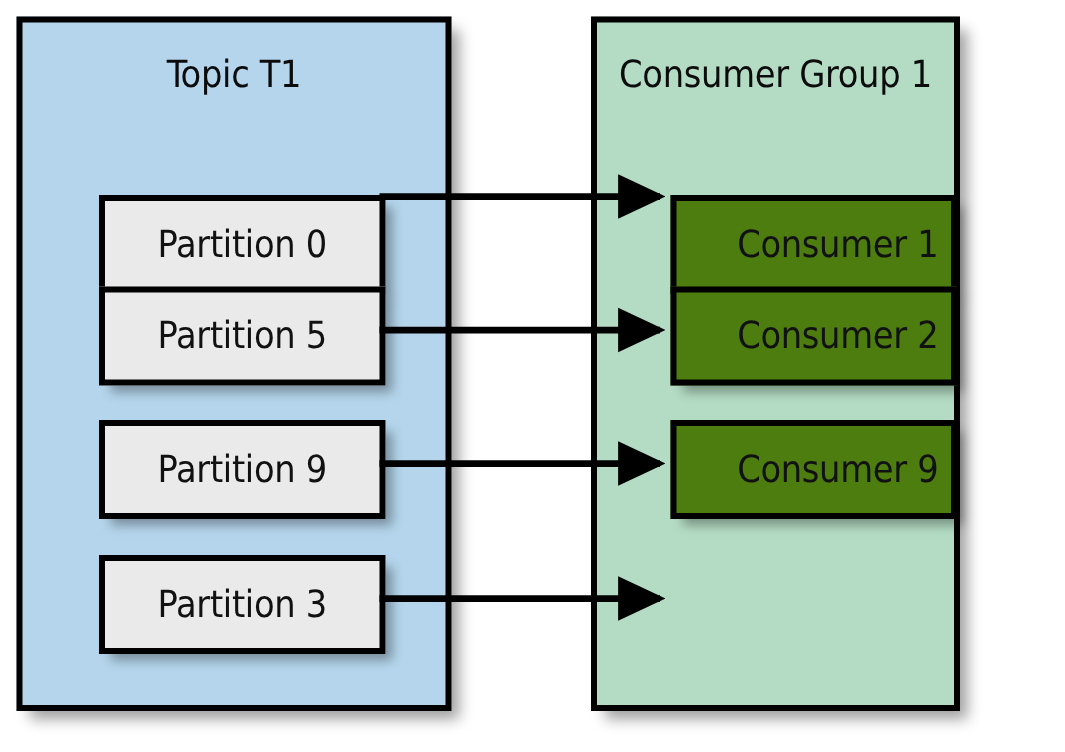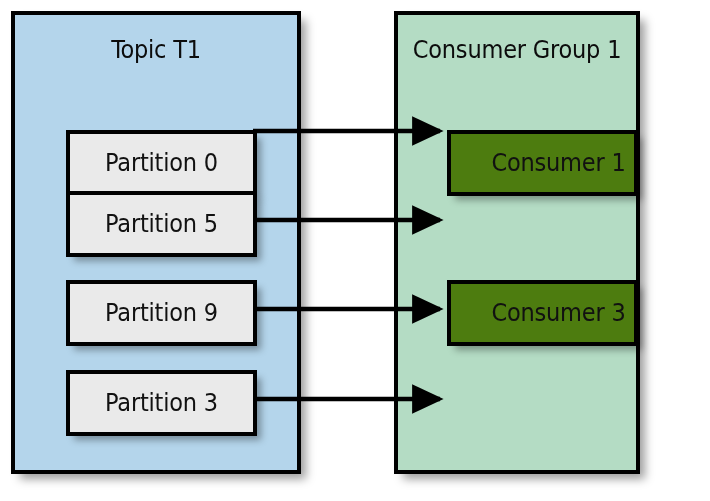--- a/index.html
+++ b/index.html
@@ -140,23 +140,26 @@
   </div>
 
   <div class="group-panel" id="consumer-group-panel">
 
     <div class="panel-title">Consumer Group 1</div>
 
     <div class="node-box consumer-box row-0">
       <span class="node-label">Consumer 1</span>
     </div>
 
+    <div class="node-box consumer-box row-1">
+      <span class="node-label">Consumer 2</span>
+    </div>
 
     <div class="node-box consumer-box row-2">
-      <span class="node-label">Consumer 3</span>
+      <span class="node-label">Consumer 9</span>
     </div>
 
   </div>
 
   <svg id="arrow-layer" viewBox="0 0 710 501">
     <defs>
       <marker id="arrowhead" markerWidth="7" markerHeight="7" refX="6.2" refY="3.5" orient="auto" markerUnits="strokeWidth">
         <path d="M0,0.2 L7,3.5 L0,6.8 Z" fill="#000000"></path>
       </marker>
     </defs>

